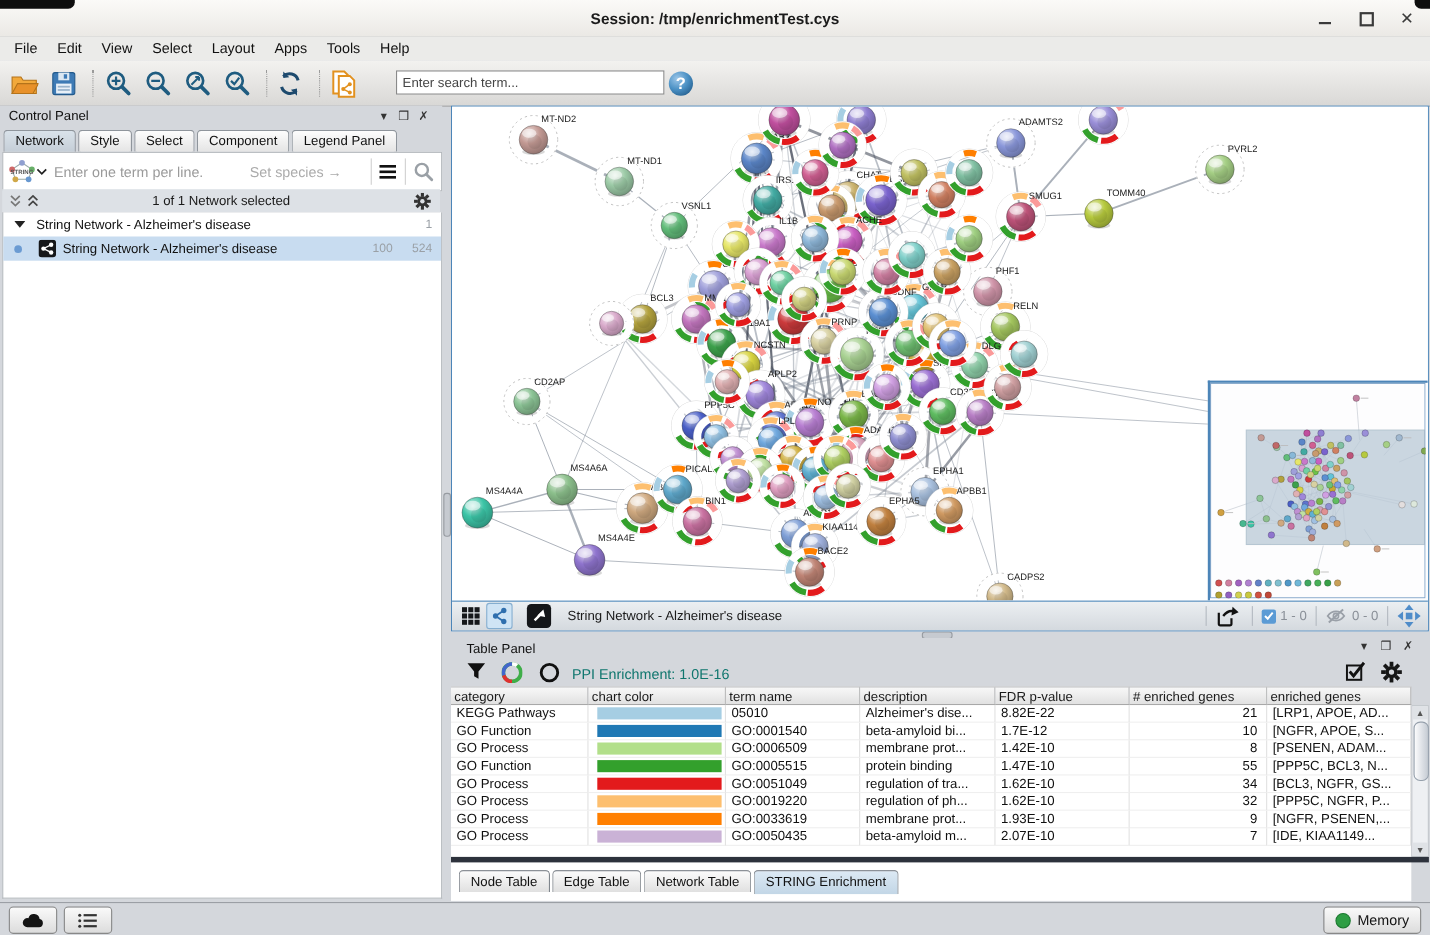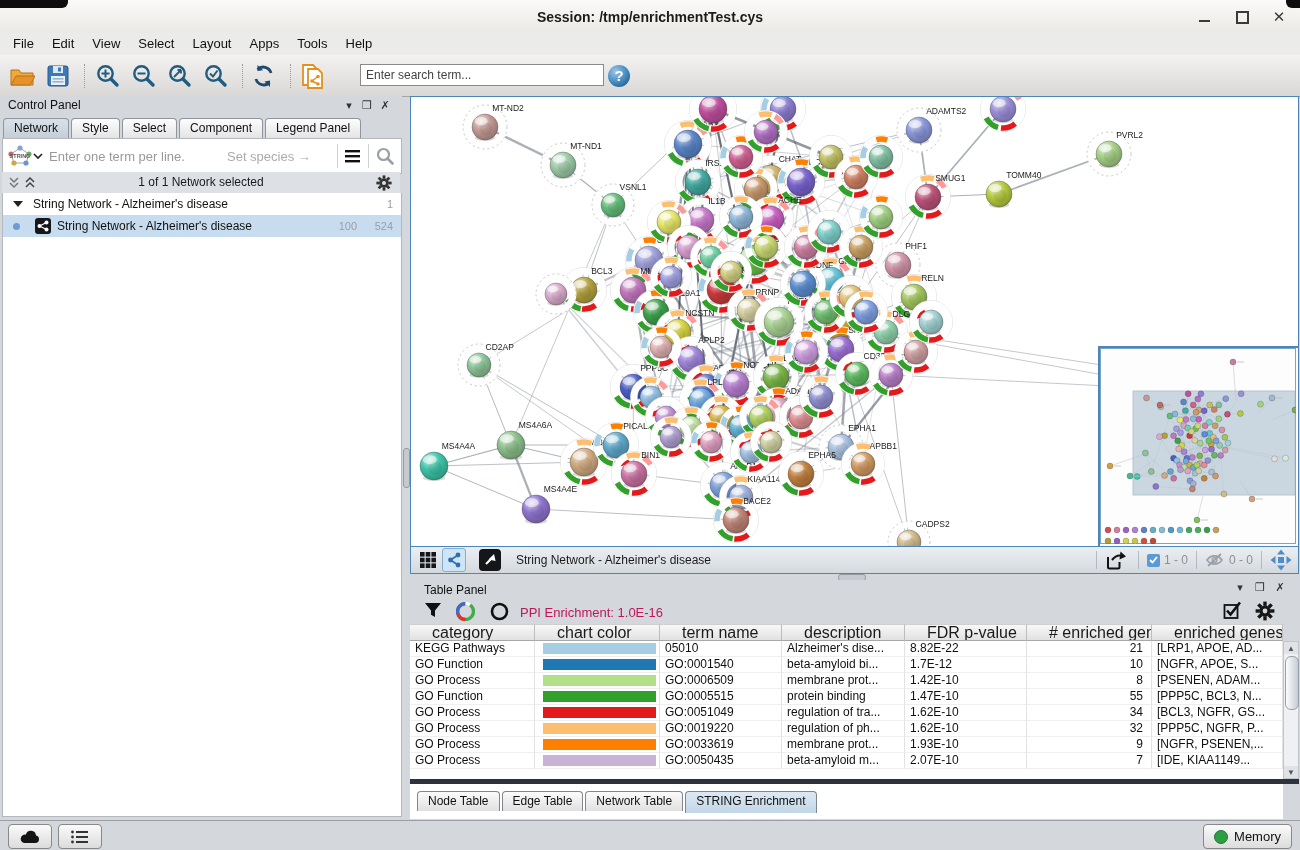--- a/index.html
+++ b/index.html
@@ -65,23 +65,23 @@
   #share-btn{background:#cfe4f5;border:1px solid #85aed0;}
   #detach-btn{background:#141619;border-radius:4px;}
   #net-title{font-size:12px;color:#1a1a1a;margin-left:12px;}
   .ntb-sep{width:1px;height:18px;background:#b3b9c0;margin:0 8px;}
   .badge-text{font-size:12px;color:#8a9098;margin-left:4px;}
   #sel-check{width:13px;height:13px;background:#5b9bd5;border-radius:2px;display:flex;align-items:center;justify-content:center;}
   
   #tablepanel{left:410px;top:580px;width:889px;height:240px;background:#d4d7dc;}
   #tp-title{left:14px;top:3px;font-size:12px;color:#111;}
   .tp-icon{top:22px;}
-  #ppi-label{left:110px;top:25px;font-size:13px;color:#be185d;}
+  #ppi-label{left:110px;top:25px;font-size:13px;color:#0f766e;}
   #tp-colheader{left:0;top:44px;width:889px;height:17px;display:flex;}
-  .th{box-sizing:border-box;height:17px;line-height:16px;font-size:16px;color:#1a1a1a;padding-left:22px;
+  .th{box-sizing:border-box;height:17px;line-height:16px;font-size:12px;color:#1a1a1a;padding-left:3px;
     background:linear-gradient(#f8f8f8,#e1e1e1);border-right:1px solid #bdbdbd;border-bottom:1px solid #a8a8a8;
     border-top:1px solid #cfcfcf;overflow:hidden;white-space:nowrap;}
   #tp-rows{left:0;top:61px;width:873px;height:178px;overflow:hidden;background:#fff;}
   .tr{display:flex;height:16px;}
   .td{box-sizing:border-box;height:16px;line-height:15px;font-size:12px;color:#101010;padding-left:5px;
     border-right:1px solid #e2e2e2;border-bottom:1px solid #efefef;overflow:hidden;white-space:nowrap;}
   .td.num{text-align:right;padding-right:8px;}
   .swatch{margin:2px 3px;height:11px;}
   #tp-scroll{left:873px;top:61px;width:16px;height:138px;background:#eef0f3;border:1px solid #c2c6cb;box-sizing:border-box;}
   .sc-btn{left:0;width:14px;height:12px;background:#dfe2e6;display:flex;align-items:center;justify-content:center;

